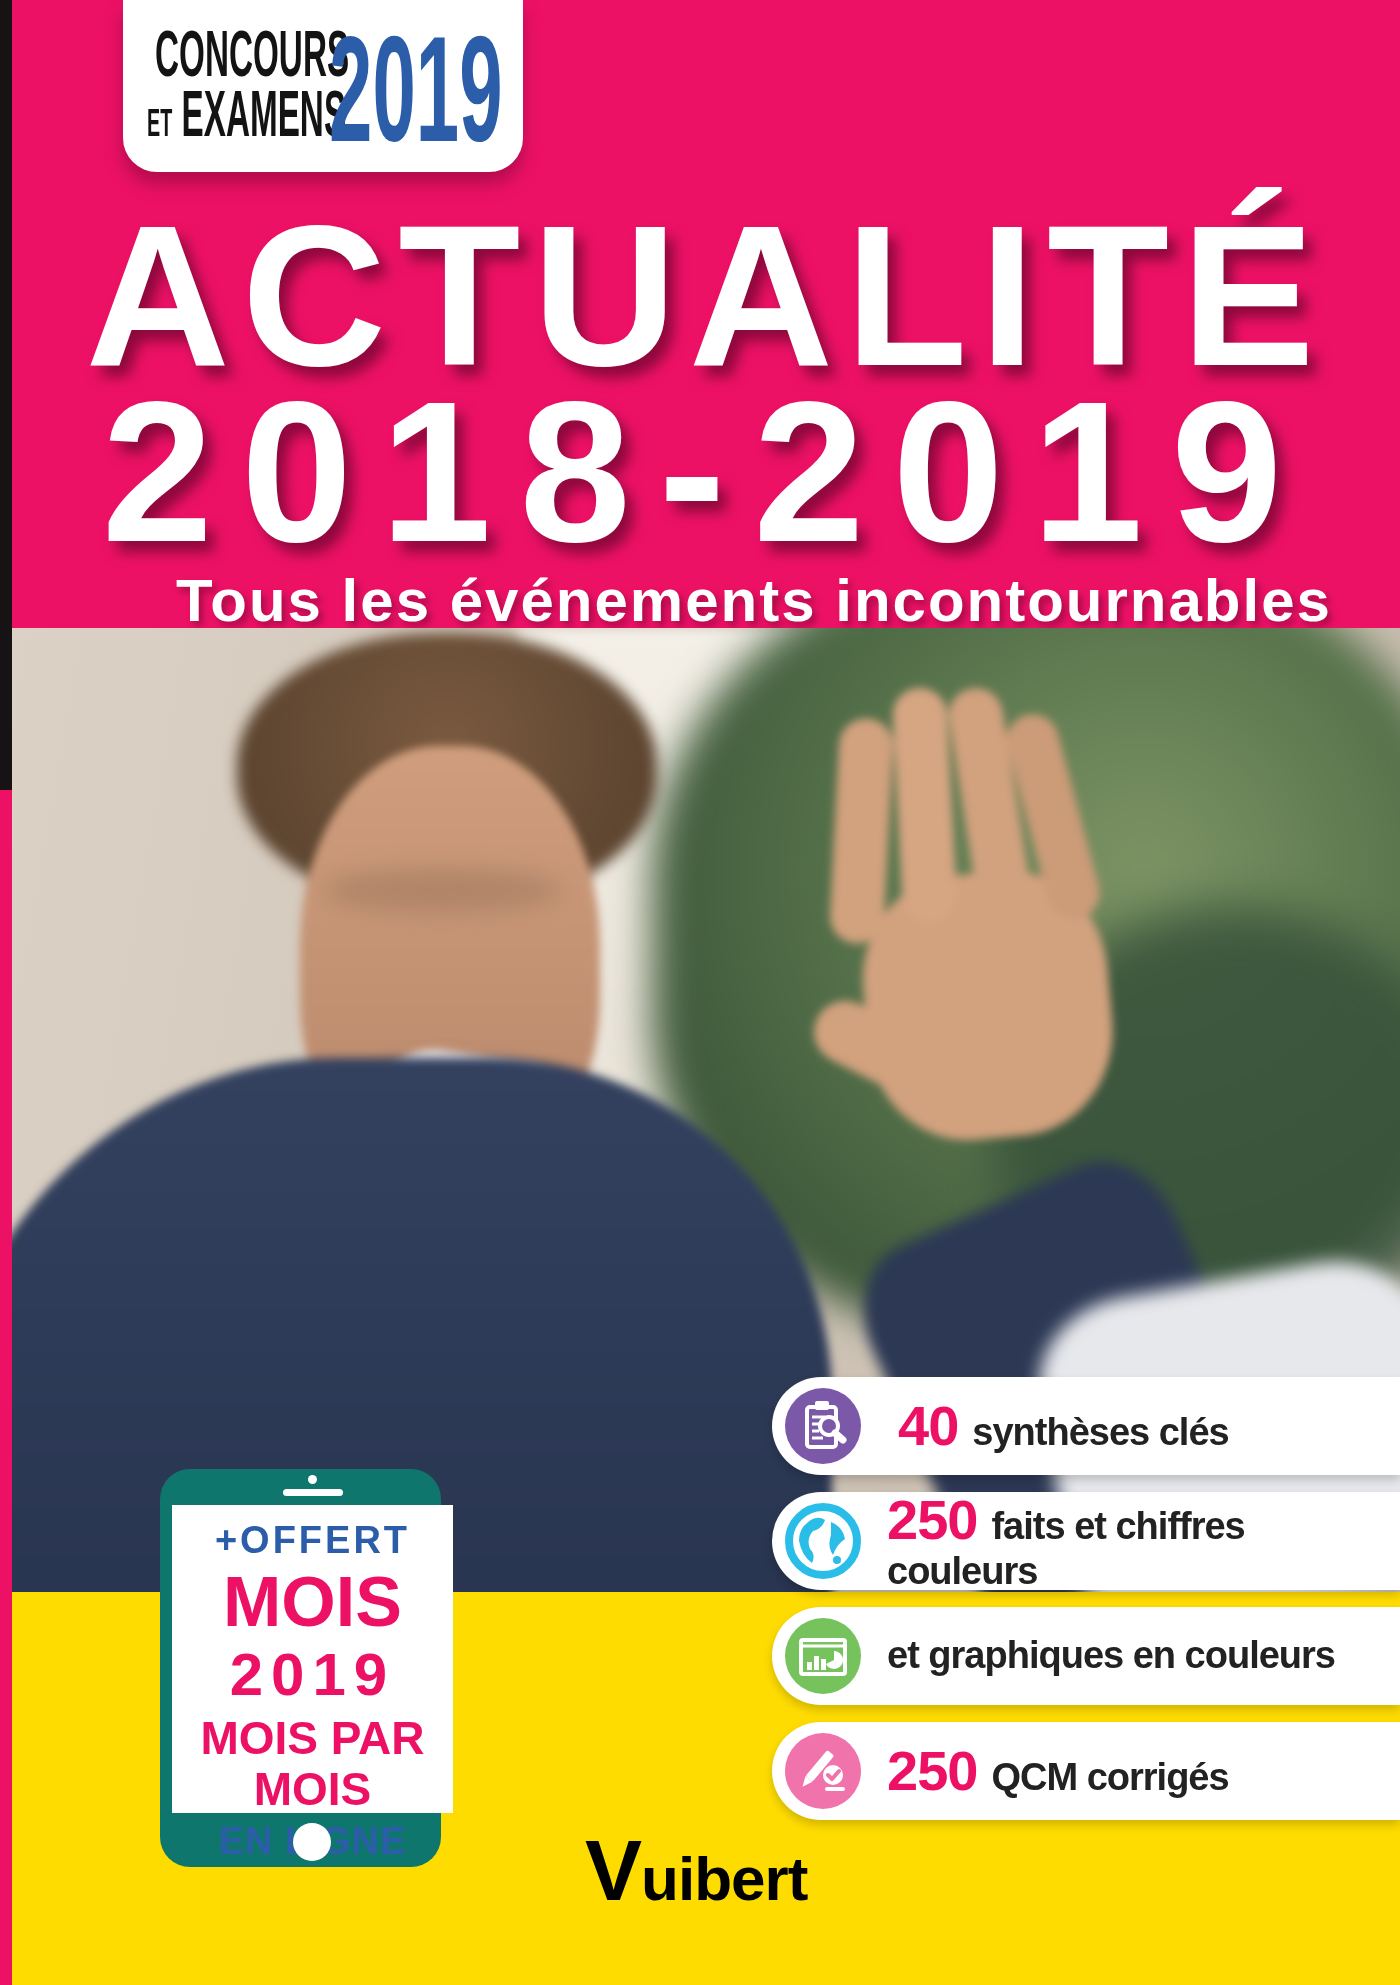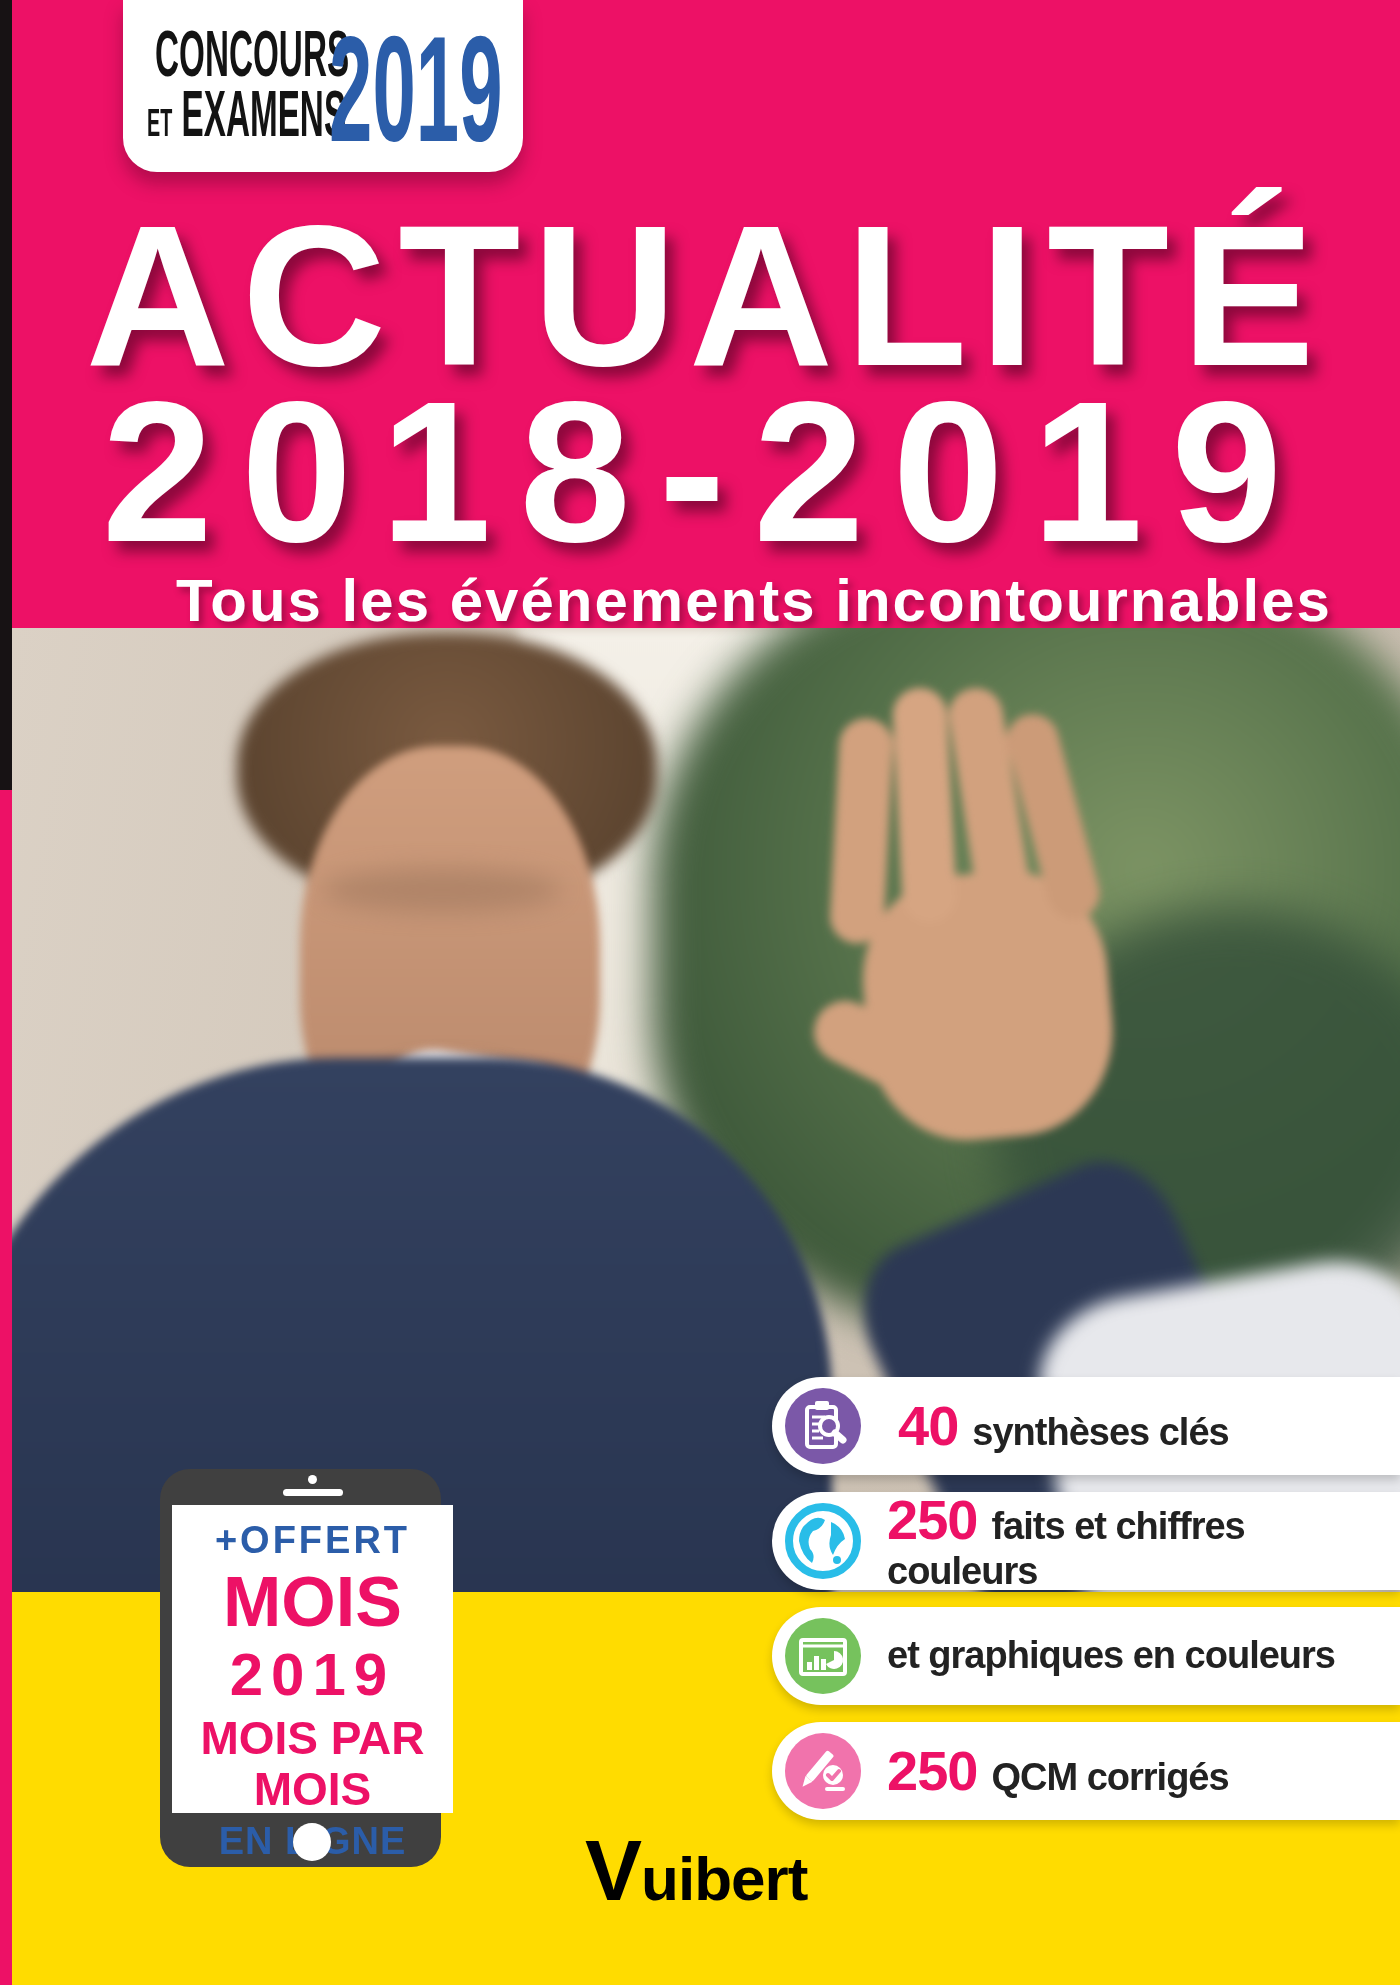--- a/index.html
+++ b/index.html
@@ -76,21 +76,21 @@
   }
   .pill-icon{flex:0 0 76px;width:76px;height:76px;}
   .pill-text{display:flex;flex-direction:column;justify-content:center;line-height:1.08;}
   .pill-line1{display:flex;align-items:baseline;gap:14px;white-space:nowrap;}
   .feat-num{font-size:56px;font-weight:bold;color:#ED1166;letter-spacing:-1px;}
   .feat-txt,.pill-line2{font-size:38px;font-weight:bold;color:#222222;letter-spacing:-1px;white-space:nowrap;}
   .pill-line2:empty{display:none;}
   .pill1{top:1377px;gap:37px;} .pill2{top:1492px;} .pill3{top:1607px;} .pill4{top:1722px;}
 
   
-  .phone{position:absolute;left:160px;top:1469px;width:281px;height:398px;background:#404040;border-radius:30px;z-index:5;}
+  .phone{position:absolute;left:160px;top:1469px;width:281px;height:398px;background:#0f766e;border-radius:30px;z-index:5;}
   .phone-camera{position:absolute;left:148px;top:6px;width:9px;height:9px;border-radius:50%;background:#ffffff;}
   .phone-speaker{position:absolute;left:123px;top:20px;width:60px;height:7px;border-radius:4px;background:#ffffff;}
   .phone-screen{position:absolute;left:12px;top:36px;width:281px;height:308px;background:#ffffff;
     display:flex;flex-direction:column;align-items:center;padding-top:12px;}
   .phone-home{position:absolute;left:133px;top:354px;width:38px;height:38px;border-radius:50%;background:#ffffff;}
   .pr-line{font-weight:bold;line-height:1;white-space:nowrap;}
   .pr-blue{color:#2B5DA9;} .pr-pink{color:#ED1166;}
   .pr-offert{font-size:38px;letter-spacing:3px;margin-top:4px;}
   .pr-actu{font-size:70px;margin-top:8px;}
   .pr-year{font-size:60px;letter-spacing:8px;margin-top:8px;}

